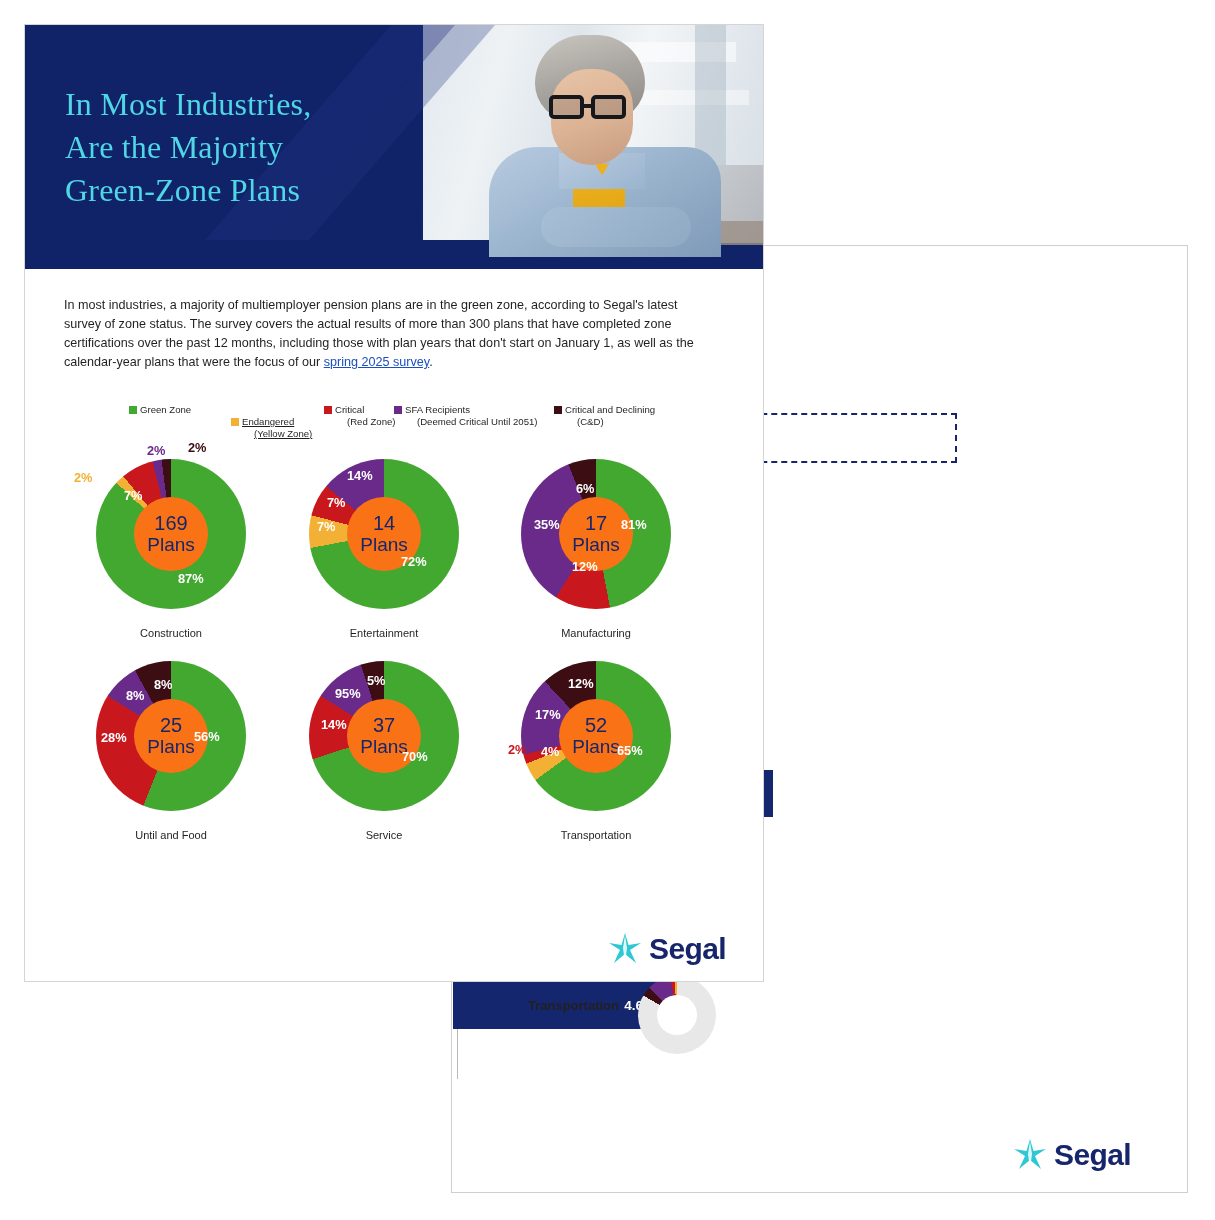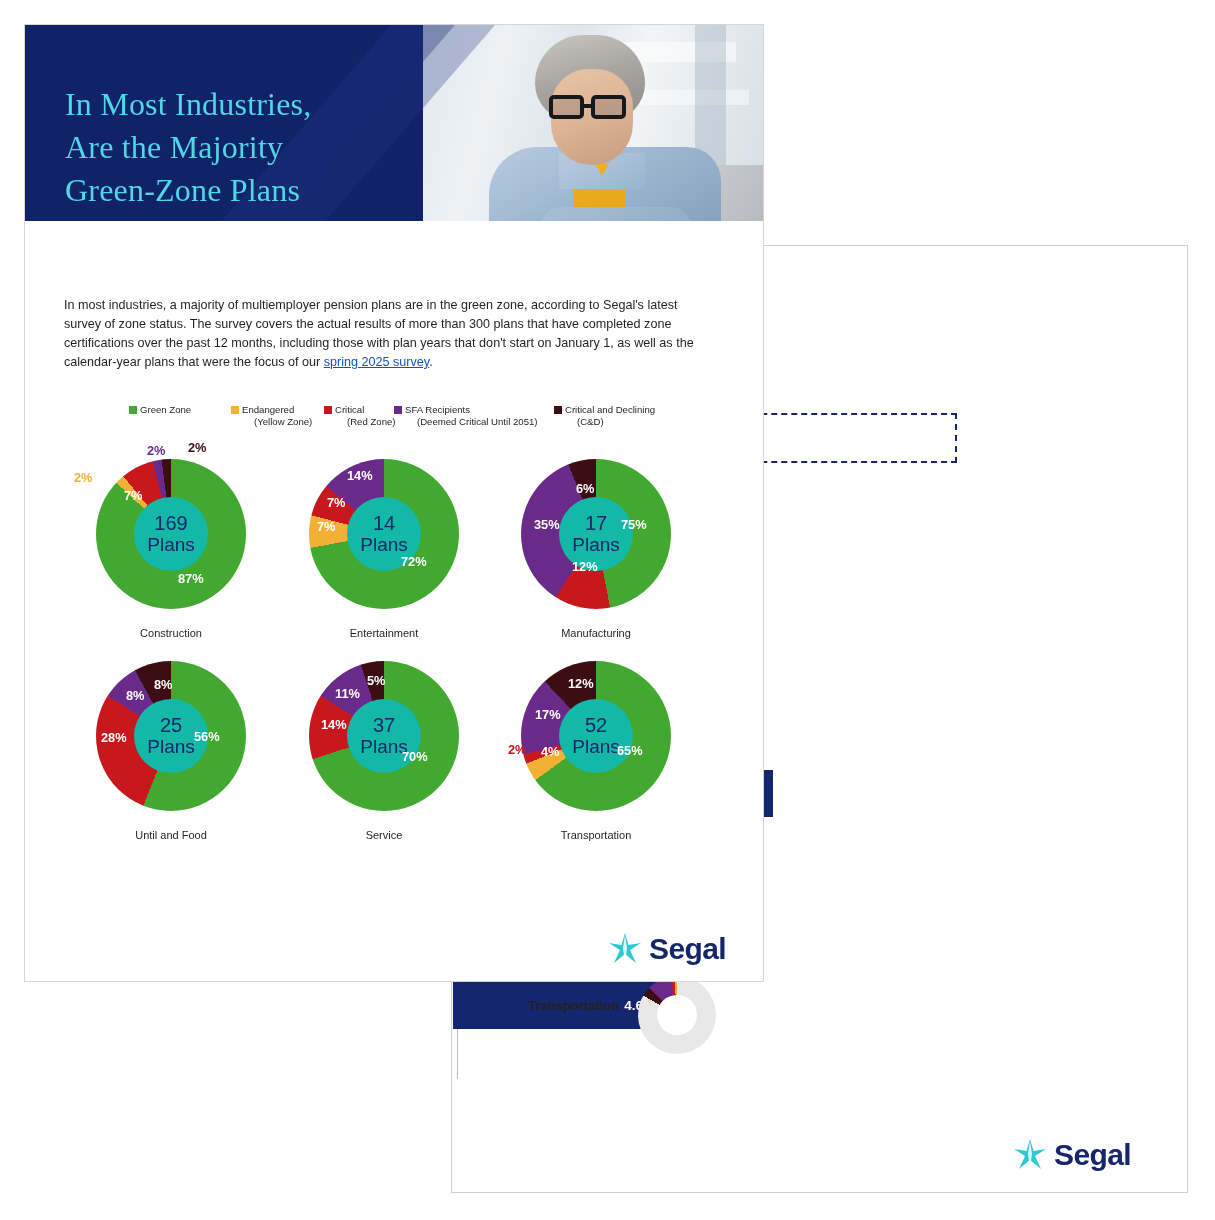--- a/index.html
+++ b/index.html
@@ -59,21 +59,21 @@
   }
 
   
   .front-page{
     position:absolute;left:24px;top:24px;width:740px;height:958px;
     background:#ffffff;border:1px solid #d5d5d5;box-sizing:border-box;
     z-index:5;overflow:hidden;
   }
 
   
-  .hero{position:absolute;left:0;top:0;width:738px;height:196px;overflow:hidden;background:#102369;}
+  .hero{position:absolute;left:0;top:0;width:738px;height:244px;overflow:hidden;background:#102369;}
   .hero-photo{
     position:absolute;right:0;top:0;width:340px;height:215px;
     background:
       radial-gradient(ellipse 70px 60px at 132px 78px, #d9b79c 0%, #cba customs 0%, transparent 0%),
       linear-gradient(160deg,#e9eef2 0%,#dde4ea 38%,#cdd6de 62%,#b9c3cc 100%);
   }
   
   .ph-wall{position:absolute;left:0;top:0;width:100%;height:100%;
     background:linear-gradient(105deg,#e2e9ef 0%,#eef2f5 22%,#dfe6ec 40%,#f2f5f7 58%,#e3e9ee 78%,#d6dde4 100%);}
   .ph-shelf{position:absolute;left:46%;top:8%;width:46%;height:9%;background:rgba(255,255,255,.55);}
@@ -134,21 +134,21 @@
   .lg .sw{display:inline-block;width:8px;height:8px;margin-right:3px;vertical-align:-1px;}
   .lg .l2{display:block;margin-left:23px;}
 
   
   .donut-wrap{position:absolute;}
   .donut{
     position:absolute;left:0;top:0;width:150px;height:150px;border-radius:50%;
   }
   .donut-hole{
     position:absolute;left:38px;top:38px;width:74px;height:74px;border-radius:50%;
-    background:#14b8a6;
+    background:#f97316;
     display:flex;flex-direction:column;align-items:center;justify-content:center;
     color:#17266b;font-size:19px;line-height:21px;
   }
   .donut-hole .num{font-size:20px;}
   .donut-hole .pl{font-size:19px;}
   .donut-cap{
     position:absolute;left:-25px;top:168px;width:200px;text-align:center;
     font-size:11px;color:#231f20;
   }
   .dlbl{
@@ -237,21 +237,21 @@
       <span>Green-Zone Plans</span>
     </div>
   </div>
 
   <p class="intro"><span>In most industries, a majority of multiemployer pension plans are in the green zone, according to Segal's latest survey of zone status. The survey covers the actual results of more than 300 plans that have completed zone certifications over the past 12 months, including those with plan years that don't start on January 1, as well as the calendar-year plans that were the focus of our </span><a href="#">spring 2025 survey</a><span>.</span></p>
 
   <div class="legend">
     <div class="lg" style="left:0;top:0;">
       <span class="sw" style="background:#43a82f;"></span><span>Green Zone</span>
     </div>
-    <div class="lg" style="left:102px;top:0;">
+    <div class="lg" style="left:102px;top:12px;text-decoration:underline;">
       <span class="sw" style="background:#f2b134;"></span><span>Endangered</span>
       <span class="l2">(Yellow Zone)</span>
     </div>
     <div class="lg" style="left:195px;top:0;">
       <span class="sw" style="background:#c9171e;"></span><span>Critical</span>
       <span class="l2">(Red Zone)</span>
     </div>
     <div class="lg" style="left:265px;top:0;">
       <span class="sw" style="background:#6a2a8a;"></span><span>SFA Recipients</span>
       <span class="l2">(Deemed Critical Until 2051)</span>
@@ -288,21 +288,21 @@
     <div class="dlbl" style="left:38px;top:9px;color:#ffffff;">14%</div>
     <div class="donut-cap">Entertainment</div>
   </div>
 
   <div class="donut-wrap" style="left:496px;top:434px;width:150px;height:150px;">
     <div class="donut" style="background:conic-gradient(#43a82f 0deg 169.2deg,#c9171e 169.2deg 212.4deg,#6a2a8a 212.4deg 338.4deg,#3d0d14 338.4deg 360deg);"></div>
     <div class="donut-hole">
       <span class="num">17</span>
       <span class="pl">Plans</span>
     </div>
-    <div class="dlbl" style="left:100px;top:58px;color:#ffffff;">75%</div>
+    <div class="dlbl" style="left:100px;top:58px;color:#ffffff;">81%</div>
     <div class="dlbl" style="left:51px;top:100px;color:#ffffff;">12%</div>
     <div class="dlbl" style="left:13px;top:58px;color:#ffffff;">35%</div>
     <div class="dlbl" style="left:55px;top:22px;color:#ffffff;">6%</div>
     <div class="donut-cap">Manufacturing</div>
   </div>
 
   <div class="donut-wrap" style="left:71px;top:636px;width:150px;height:150px;">
     <div class="donut" style="background:conic-gradient(#43a82f 0deg 201.6deg,#c9171e 201.6deg 302.4deg,#6a2a8a 302.4deg 331.2deg,#3d0d14 331.2deg 360deg);"></div>
     <div class="donut-hole">
       <span class="num">25</span>
@@ -316,21 +316,21 @@
   </div>
 
   <div class="donut-wrap" style="left:284px;top:636px;width:150px;height:150px;">
     <div class="donut" style="background:conic-gradient(#43a82f 0deg 252deg,#c9171e 252deg 302.4deg,#6a2a8a 302.4deg 342deg,#3d0d14 342deg 360deg);"></div>
     <div class="donut-hole">
       <span class="num">37</span>
       <span class="pl">Plans</span>
     </div>
     <div class="dlbl" style="left:93px;top:88px;color:#ffffff;">70%</div>
     <div class="dlbl" style="left:12px;top:56px;color:#ffffff;">14%</div>
-    <div class="dlbl" style="left:26px;top:25px;color:#ffffff;">11%</div>
+    <div class="dlbl" style="left:26px;top:25px;color:#ffffff;">95%</div>
     <div class="dlbl" style="left:58px;top:12px;color:#ffffff;">5%</div>
     <div class="donut-cap">Service</div>
   </div>
 
   <div class="donut-wrap" style="left:496px;top:636px;width:150px;height:150px;">
     <div class="donut" style="background:conic-gradient(#43a82f 0deg 234deg,#f2b134 234deg 248.4deg,#c9171e 248.4deg 255.6deg,#6a2a8a 255.6deg 316.8deg,#3d0d14 316.8deg 360deg);"></div>
     <div class="donut-hole">
       <span class="num">52</span>
       <span class="pl">Plans</span>
     </div>

